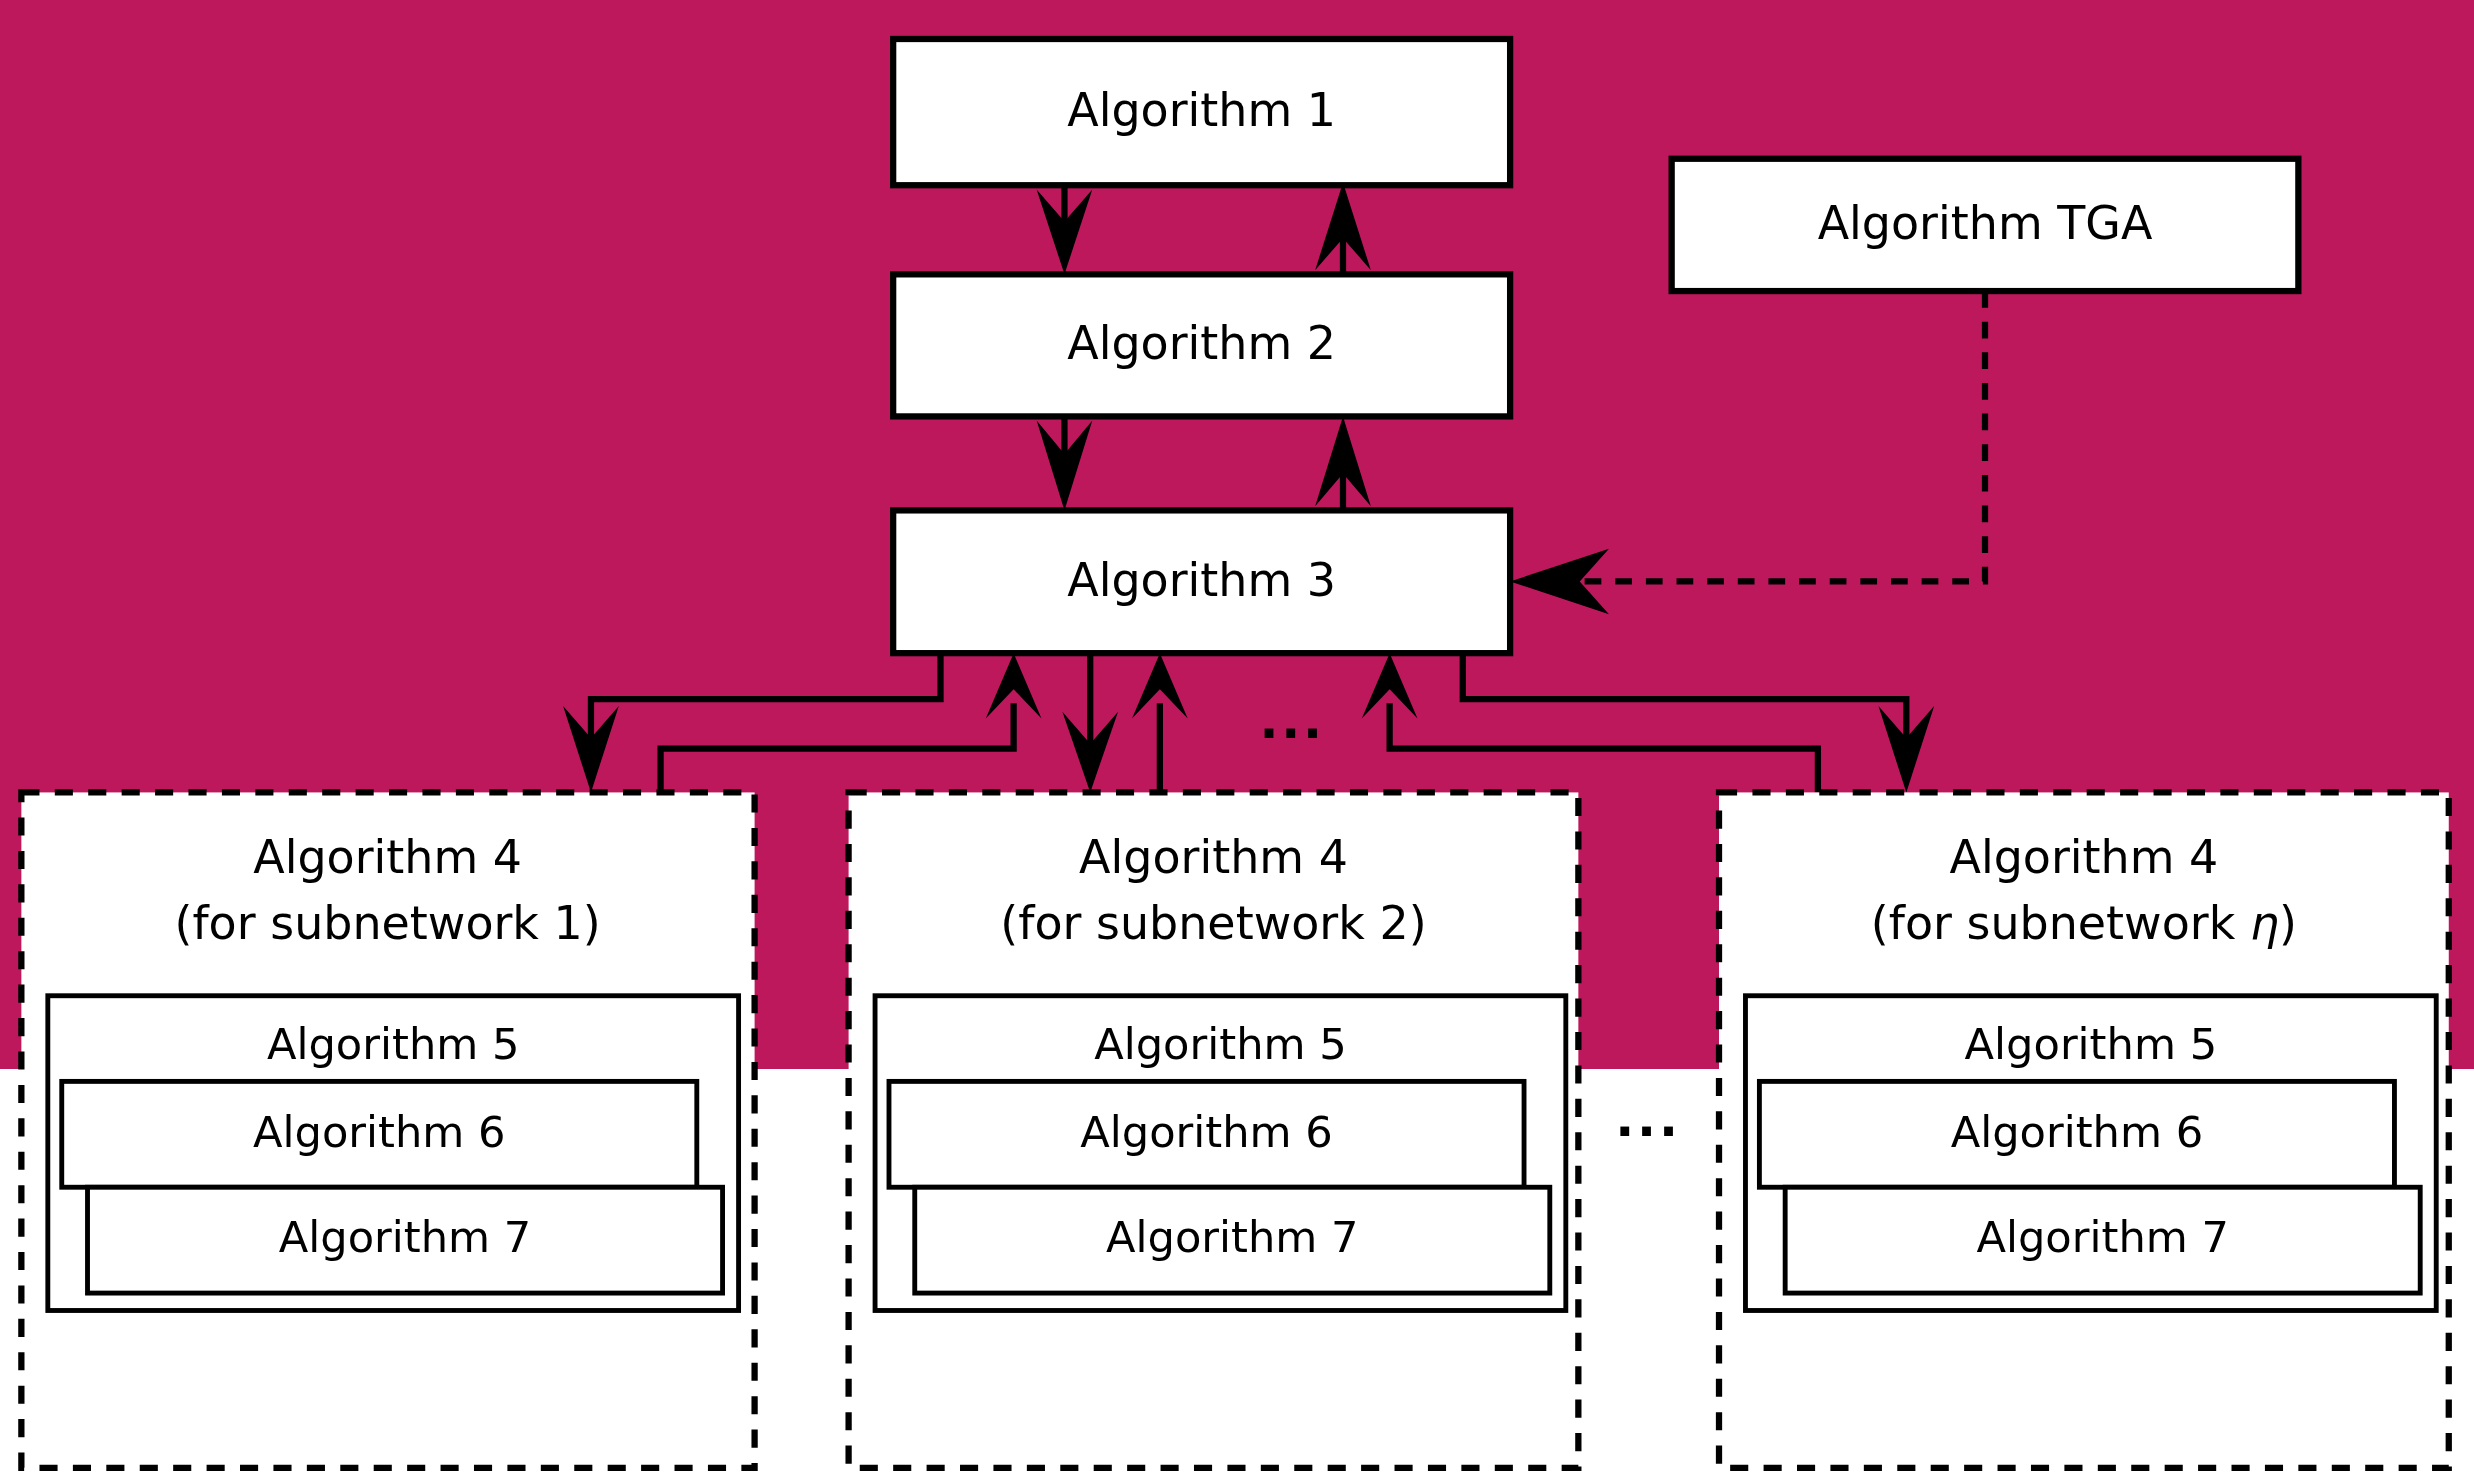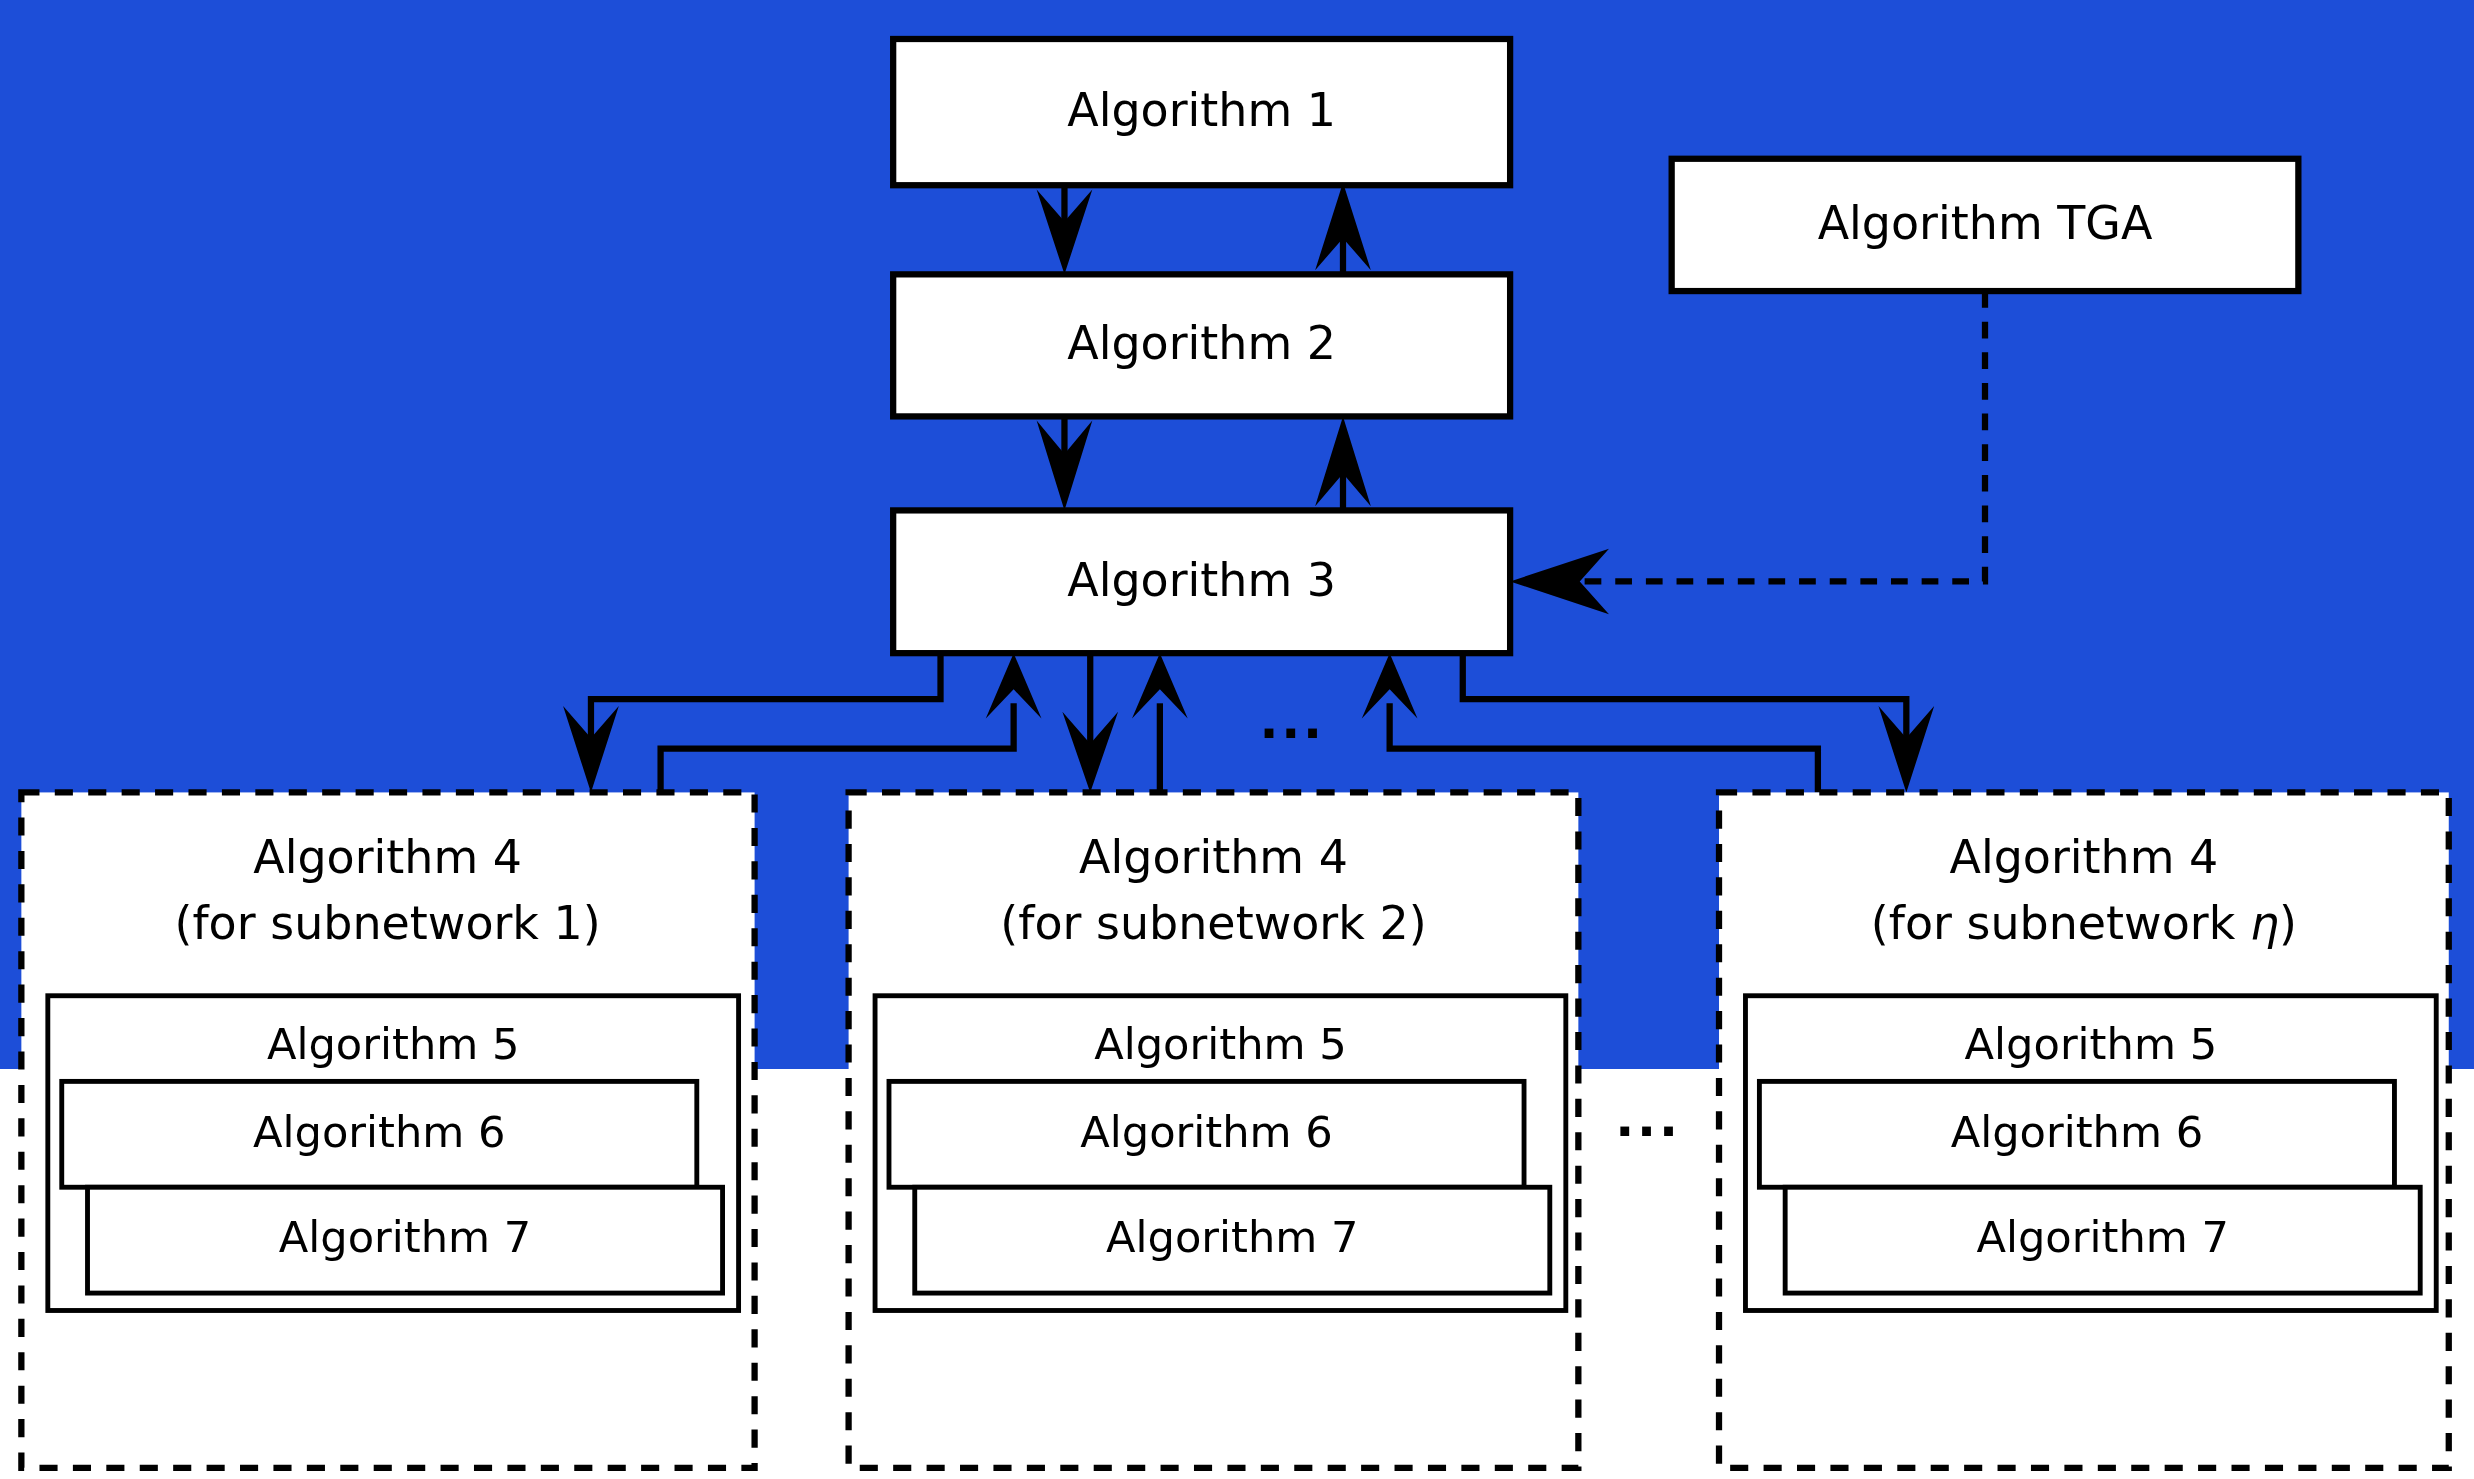--- a/index.html
+++ b/index.html
@@ -10,21 +10,21 @@
   body {
     width: 2475px;
     height: 1479px;
     overflow: hidden;
     font-family: "DejaVu Sans", sans-serif;
   }
   #diagram-root {
     position: relative;
     width: 2475px;
     height: 1069px;
-    background: #1d4ed8;
+    background: #be185d;
   }
   svg.canvas {
     position: absolute;
     top: 0;
     left: 0;
     width: 2475px;
     height: 1479px;
     display: block;
   }
   .solid-box {

